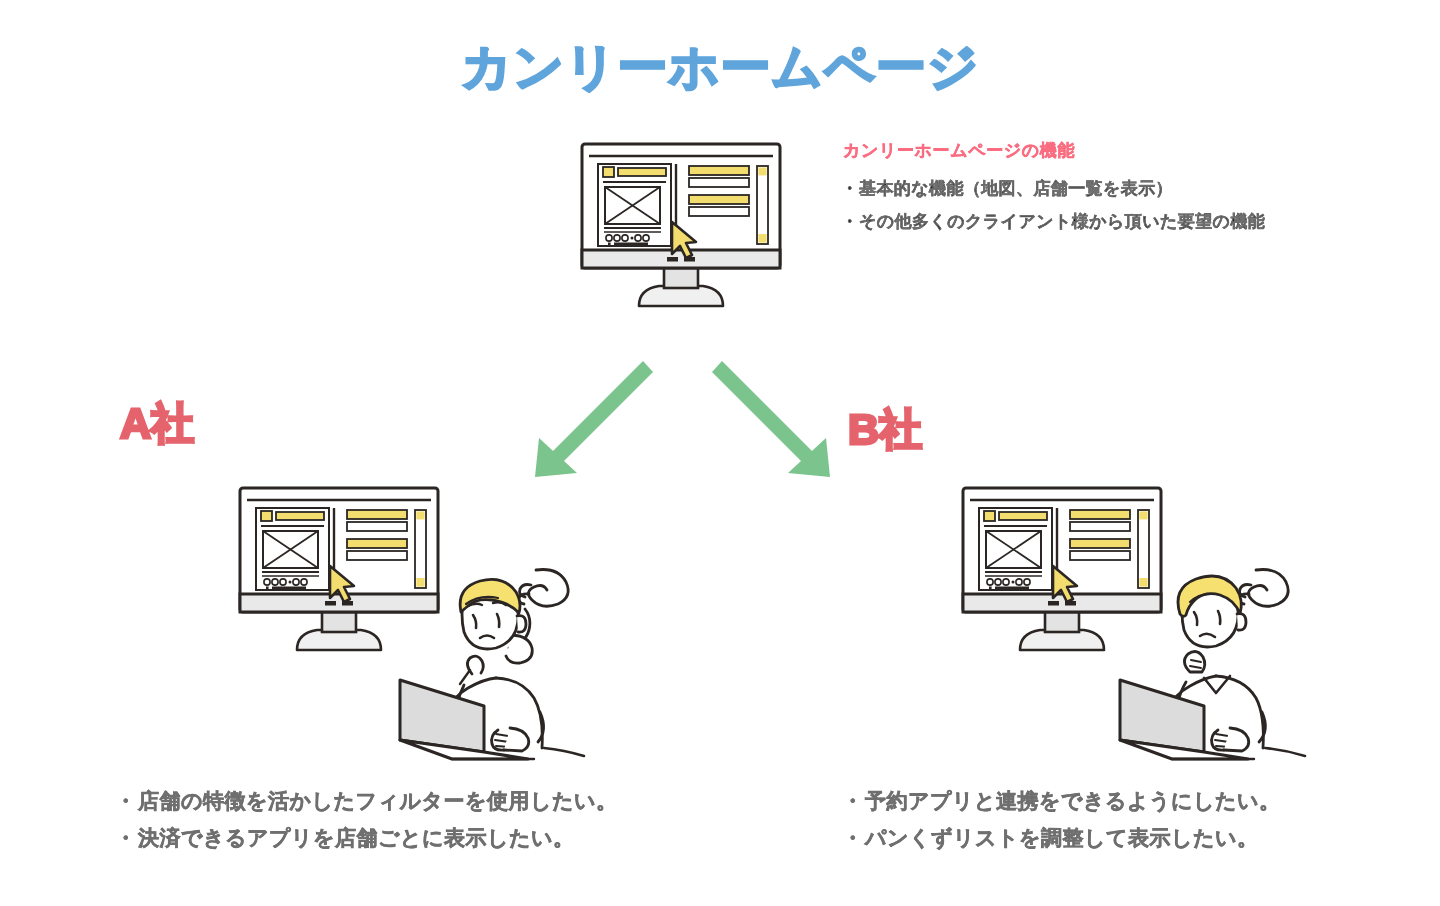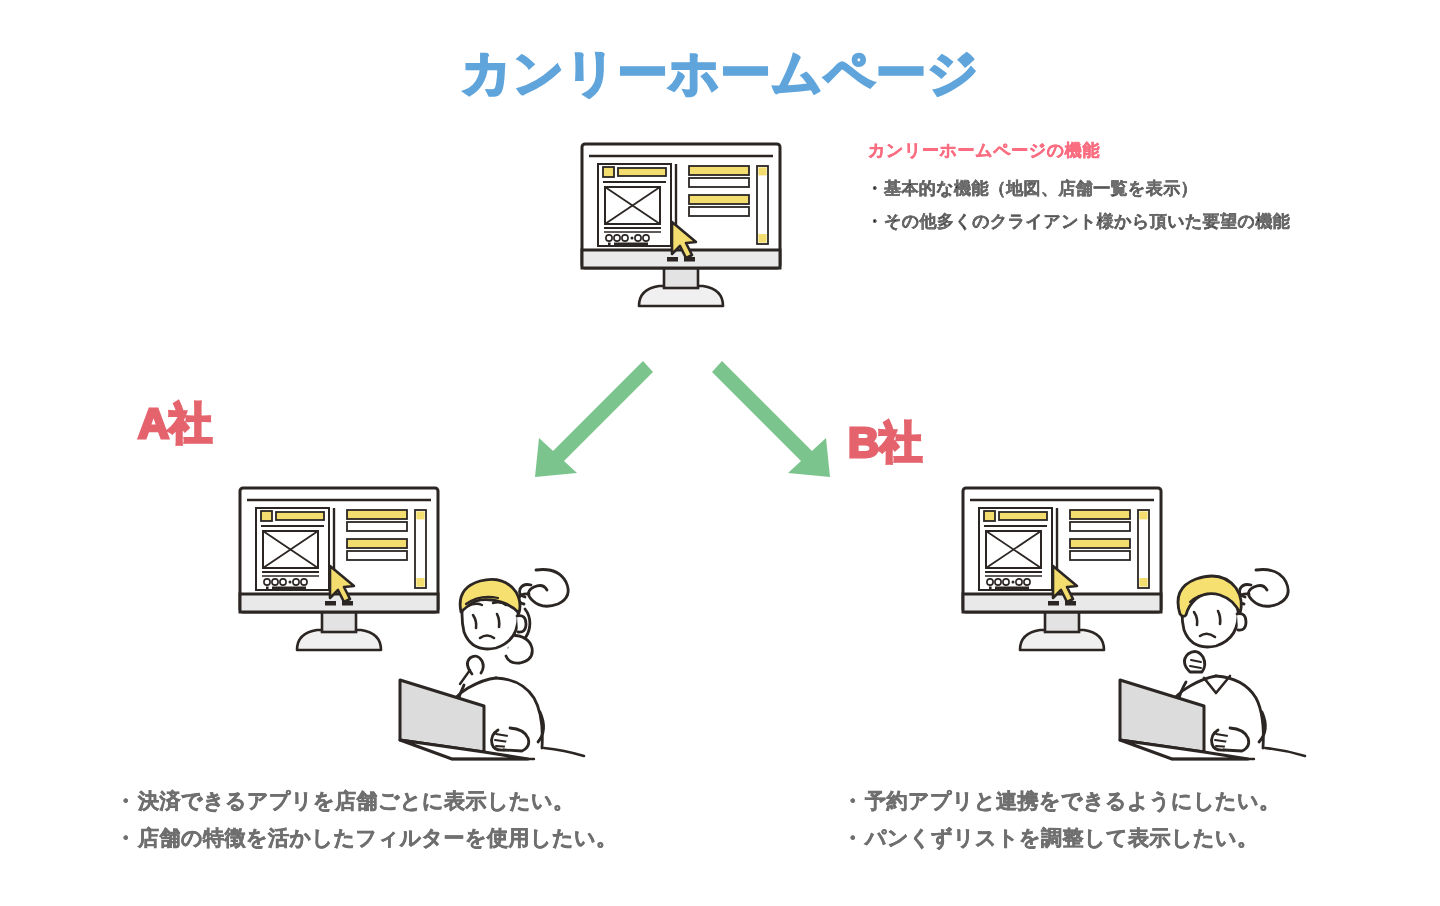--- a/index.html
+++ b/index.html
@@ -20,35 +20,35 @@
   .stage {
     position: absolute;
     inset: 0;
   }
 
   
   .main-title {
     position: absolute;
     left: 0;
     right: 0;
-    top: 48px;
+    top: 42px;
     text-align: center;
     font-size: 50px;
     font-weight: 900;
     letter-spacing: 1px;
     color: #5fa5dc;
     line-height: 1;
     white-space: nowrap;
     -webkit-text-stroke: 2.5px #5fa5dc;
   }
 
   
   .feature-block {
     position: absolute;
-    left: 868px;
+    left: 843px;
     top: 139px;
     width: 560px;
   }
   .feature-heading {
     font-size: 17px;
     font-weight: 700;
     color: #fa6d80;
     letter-spacing: 0.6px;
     margin-bottom: 10px;
     -webkit-text-stroke: 0.5px #fa6d80;
@@ -78,22 +78,22 @@
   
   .company-label {
     position: absolute;
     font-size: 43px;
     font-weight: 900;
     color: #e4636c;
     line-height: 1;
     letter-spacing: 0px;
     -webkit-text-stroke: 3px #e4636c;
   }
-  #label-a { left: 138px; top: 402px; }
-  #label-b { left: 848px; top: 421px; }
+  #label-a { left: 120px; top: 402px; }
+  #label-b { left: 848px; top: 408px; }
 
   
   .caption-block {
     position: absolute;
     width: 640px;
   }
   #caption-a { left: 118px; top: 782px; }
   #caption-b { left: 845px; top: 782px; }
   .caption-block ul {
     list-style: none;
@@ -410,22 +410,22 @@
         <path d="M104 182 L116 184" stroke-width="2"></path>
         <path d="M103 188 L117 190" stroke-width="2"></path>
         <path d="M104 194 L118 195" stroke-width="2"></path>
         <path d="M118 176 Q132 177 136 186 Q139 195 130 199 L112 198" fill="#ffffff"></path>
       </g>
     </svg>
   </div>
 
   <div class="caption-block" id="caption-a">
     <ul>
+      <li>店舗の特徴を活かしたフィルターを使用したい。</li>
       <li>決済できるアプリを店舗ごとに表示したい。</li>
-      <li>店舗の特徴を活かしたフィルターを使用したい。</li>
     </ul>
   </div>
 
   <div class="caption-block" id="caption-b">
     <ul>
       <li>予約アプリと連携をできるようにしたい。</li>
       <li>パンくずリストを調整して表示したい。</li>
     </ul>
   </div>
 

